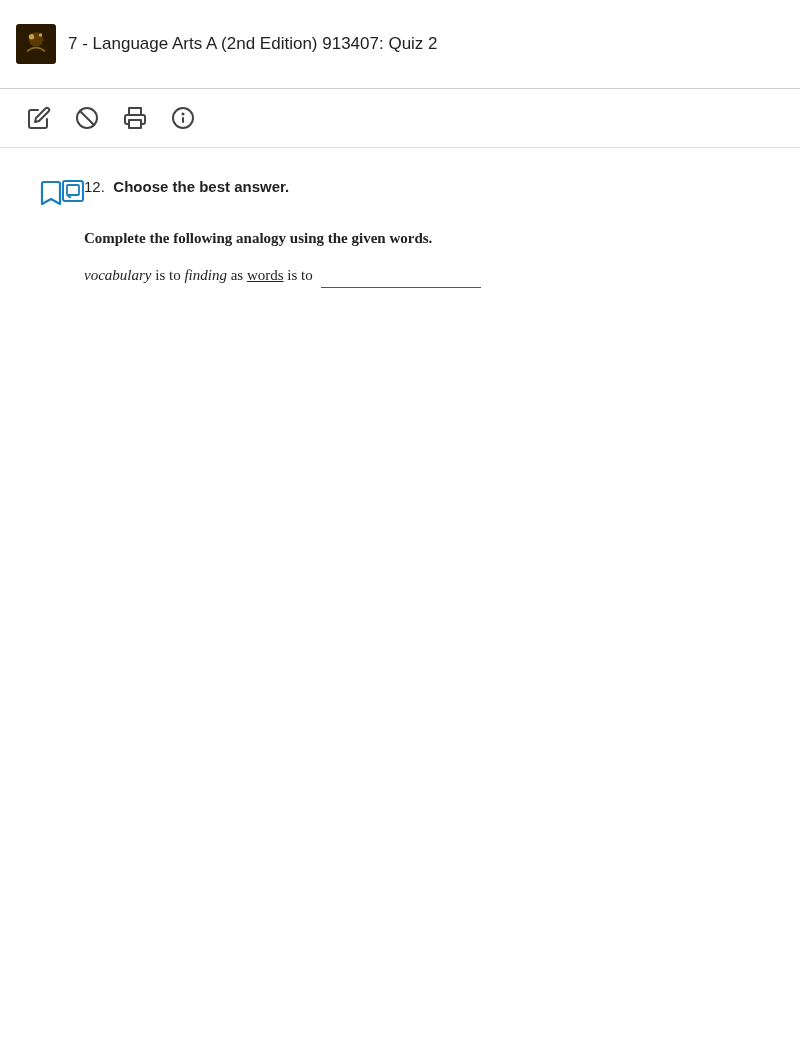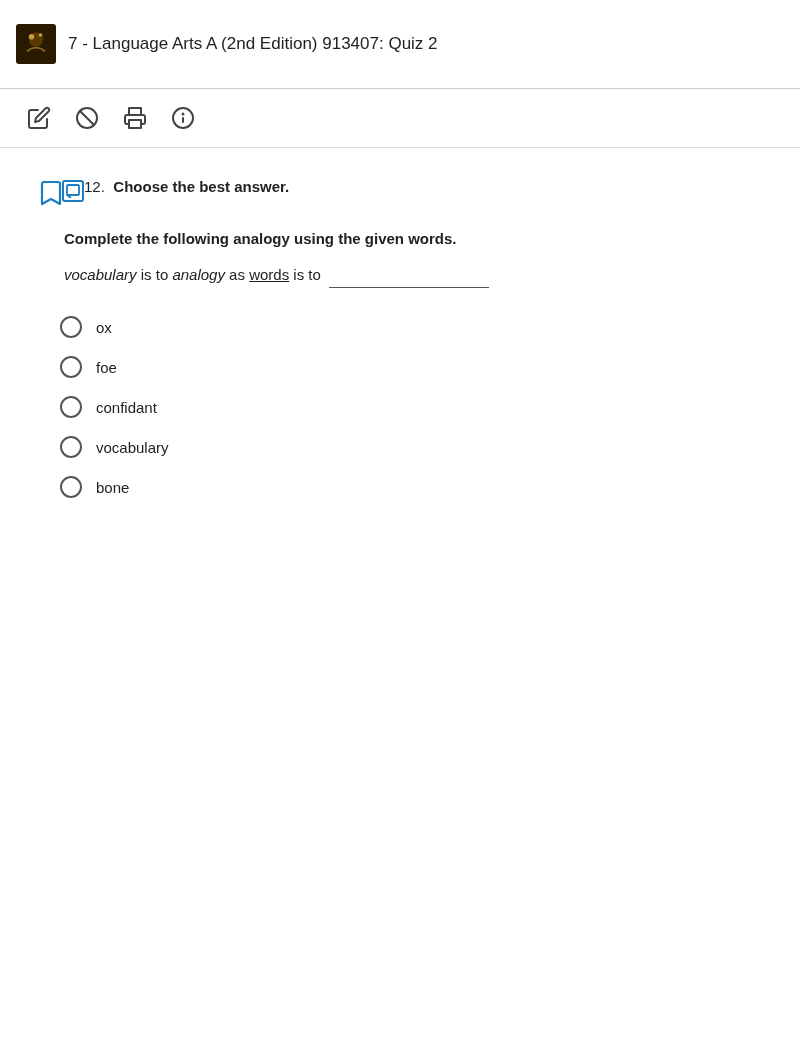--- a/index.html
+++ b/index.html
@@ -72,22 +72,23 @@
     }
 
     .question-header {
       display: flex;
       align-items: flex-start;
       gap: 0;
       margin-bottom: 20px;
     }
 
     .question-body {
-      margin-left: 24px;
+      margin-left: 44px;
       margin-bottom: 28px;
+      font-family: Liberation Serif, serif;
     }
 
     .question-prompt {
       font-size: 15px;
       font-weight: bold;
       margin-bottom: 16px;
       color: #222;
     }
 
     .question-text {
@@ -208,40 +209,18 @@
 
     <div>
       <span style="font-size:15px;">12.</span>
       <span style="font-size:15px; font-weight:bold; margin-left:4px;">Choose the best answer.</span>
     </div>
   </div>
 
   <div class="question-body">
     <div class="question-prompt">Complete the following analogy using the given words.</div>
     <div class="question-text">
-      <em>vocabulary</em><span> is to </span><em>analogy</em><span> as </span><span class="underline">words</span><span> is to </span><span class="blank">&nbsp;</span>
-    </div>
-  </div>
-
-  <div class="options">
-  <div class="option">
-        <div class="radio-circle"></div>
-        <span class="option-label">ox</span>
-      </div>
-      <div class="option">
-        <div class="radio-circle"></div>
-        <span class="option-label">foe</span>
-      </div>
-      <div class="option">
-        <div class="radio-circle"></div>
-        <span class="option-label">confidant</span>
-      </div>
-      <div class="option">
-        <div class="radio-circle"></div>
-        <span class="option-label">vocabulary</span>
-      </div>
-      <div class="option">
-        <div class="radio-circle"></div>
-        <span class="option-label">bone</span>
-      </div>
-    </div>
+      <em>vocabulary</em><span> is to </span><em>finding</em><span> as </span><span class="underline">words</span><span> is to </span><span class="blank">&nbsp;</span>
+    </div>
+  </div>
+
 
 </div>
 
 </body></html>

